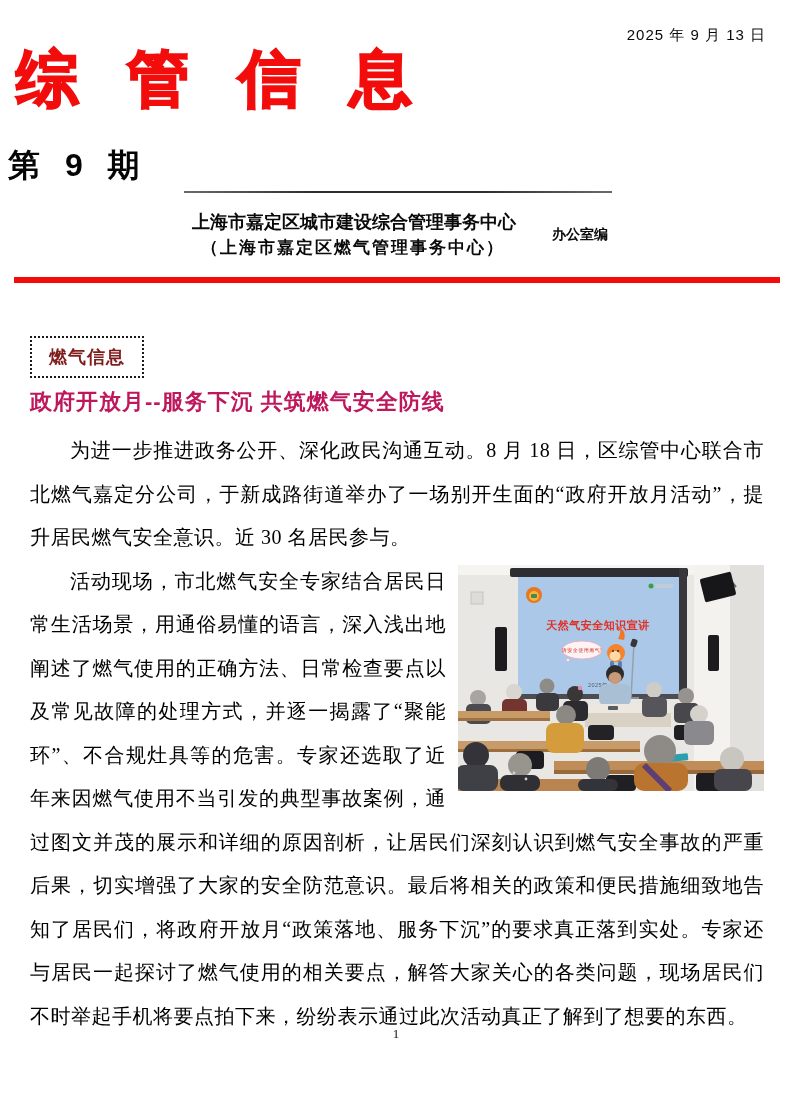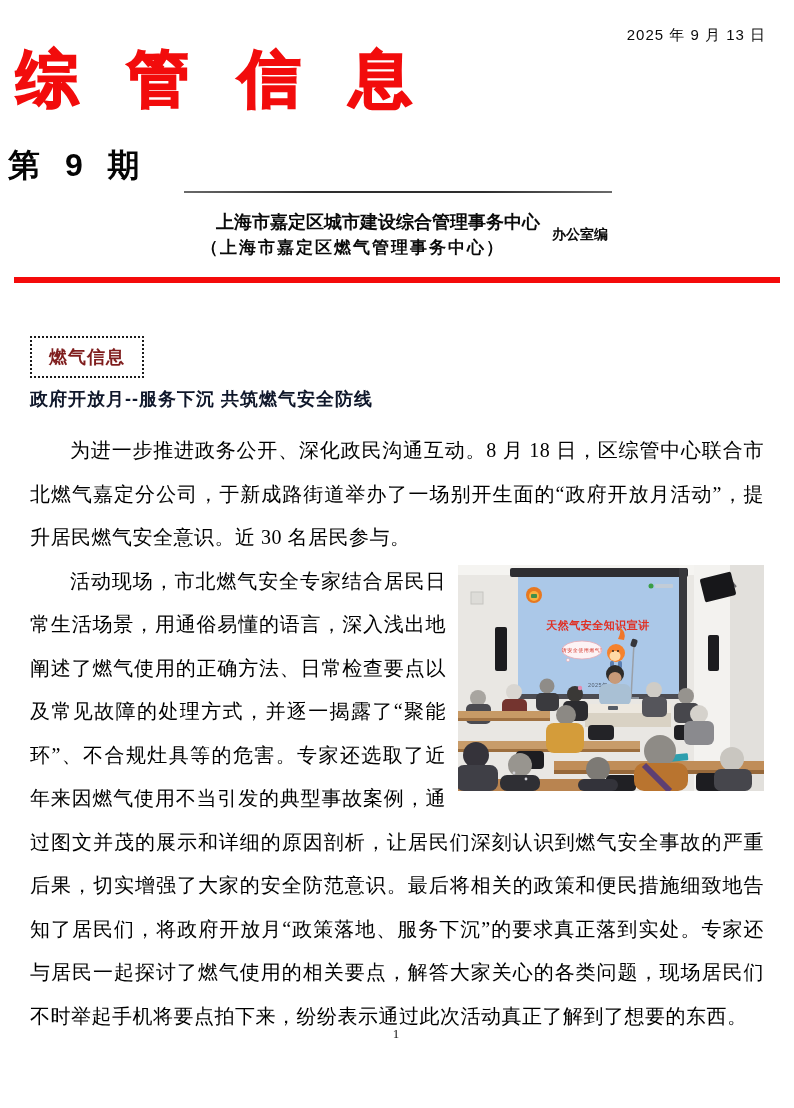--- a/index.html
+++ b/index.html
@@ -26,38 +26,38 @@
   }
   .thin-rule {
     position:absolute; top:191px; left:184px; width:428px; height:2px;
     background:linear-gradient(90deg,#6a6a6a,#2e2e2e 30%,#2e2e2e 70%,#6a6a6a);
   }
   .org-row {
     position:absolute; top:209px; left:192px; display:flex; align-items:center;
     font-family:"Liberation Sans","DejaVu Sans",sans-serif; font-weight:bold; color:#0a0a0a;
   }
   .org-lines { width:340px; }
-  .org-line1 { font-size:18px; line-height:26px; white-space:nowrap;margin-left:24px; }
+  .org-line1 { font-size:18px; line-height:26px; white-space:nowrap; }
   .org-line2 { font-size:17px; line-height:26px; letter-spacing:2px; white-space:nowrap;margin-left:9px; }
   .editor { font-size:14px; margin-left:20px; white-space:nowrap; }
   .red-rule {
     position:absolute; top:277px; left:14px; width:766px; height:6px;
     background:#f40b0b;
   }
   .section-box {
     position:absolute; top:336px; left:30px;
     border:2px dotted #1a1a1a; padding:7px 17px;
     font-family:"Liberation Sans","DejaVu Sans",sans-serif;
     font-weight:bold; font-size:18px; letter-spacing:1px; color:#7f1d1d;
     background:#fff;
   }
   .article-title {
     position:absolute; top:387px; left:30px;
     font-family:"Liberation Sans","DejaVu Sans",sans-serif;
-    font-weight:bold; font-size:18px; letter-spacing:1px; color:#0f172a;
+    font-weight:bold; font-size:22px; letter-spacing:1px; color:#be185d;
   }
   .body-flow {
     position:absolute; top:429px; left:30px; width:734px;
     font-size:20px; line-height:43.5px; letter-spacing:0.5px;
     text-align:justify; color:#000;
   }
   .para { margin:0; text-indent:2em; }
   .photo-wrap {
     float:right; width:306px; height:226px; margin:5px 0 10px 12px;
     position:relative; overflow:hidden; background:#fef9c3;

